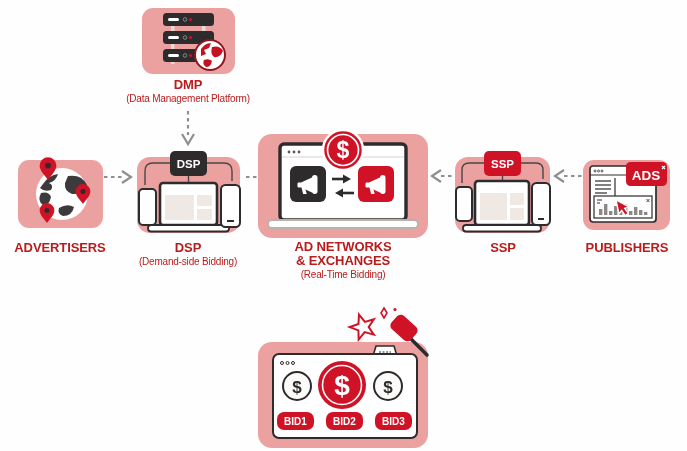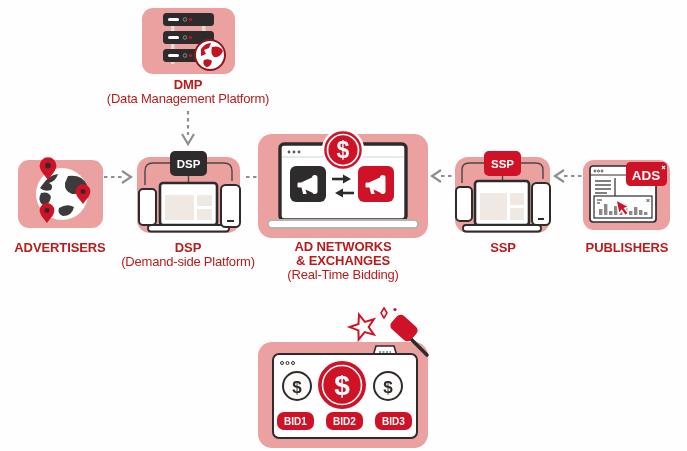--- a/index.html
+++ b/index.html
@@ -6,21 +6,21 @@
   #canvas{
     position:relative;width:687px;height:451px;background:#fefefe;
     overflow:hidden;font-family:"Liberation Sans",sans-serif;
   }
   .abs{position:absolute;}
   .label{
     position:absolute;text-align:center;color:#b91c1c;
     font-family:"Liberation Sans",sans-serif;line-height:14px;
   }
   .title{font-weight:bold;font-size:13px;letter-spacing:-0.1px;}
-  .subtitle{font-size:13px;letter-spacing:-0.2px;}
+  .subtitle{font-size:10px;letter-spacing:-0.2px;}
   svg{display:block;overflow:visible;}
   svg text{font-family:"Liberation Sans",sans-serif;}
 </style>
 </head>
 <body>
 
 <div id="canvas">
 
   <svg class="abs" style="left:142px;top:6px;" width="93" height="70" viewBox="0 0 93 70">
     <rect x="0" y="2" width="93" height="66" rx="11" fill="#eca1a1"></rect>
@@ -116,21 +116,21 @@
       <rect x="84" y="34" width="19" height="42" rx="4.5" fill="#fff" stroke="#2e2b2c" stroke-width="2"></rect>
       <line x1="90" y1="70" x2="97" y2="70" stroke="#2e2b2c" stroke-width="2"></line>
     </g>
     <g>
       <rect x="33" y="0" width="37" height="25" rx="5" fill="#2e2b2c"></rect>
       <text x="51.5" y="17" text-anchor="middle" font-size="11.5" font-weight="bold" fill="#fff">DSP</text>
     </g>
   </svg>
   <div class="label" style="left:88px;top:241px;width:200px;">
     <div class="title">DSP</div>
-    <div class="subtitle">(Demand-side Platform)</div>
+    <div class="subtitle">(Demand-side Bidding)</div>
   </div>
 
   <svg class="abs" style="left:245px;top:169px;" width="30" height="16" viewBox="0 0 30 16">
     <line x1="1" y1="8" x2="19" y2="8" stroke="#8f8f8f" stroke-width="2.2" stroke-dasharray="3.5,3.5"></line>
     <path d="M19 2 L28 8 L19 14" fill="none" stroke="#8f8f8f" stroke-width="2.2"></path>
   </svg>
 
   <svg class="abs" style="left:258px;top:128px;" width="170" height="112" viewBox="0 0 170 112">
     <defs>
       <g id="megaphone">

